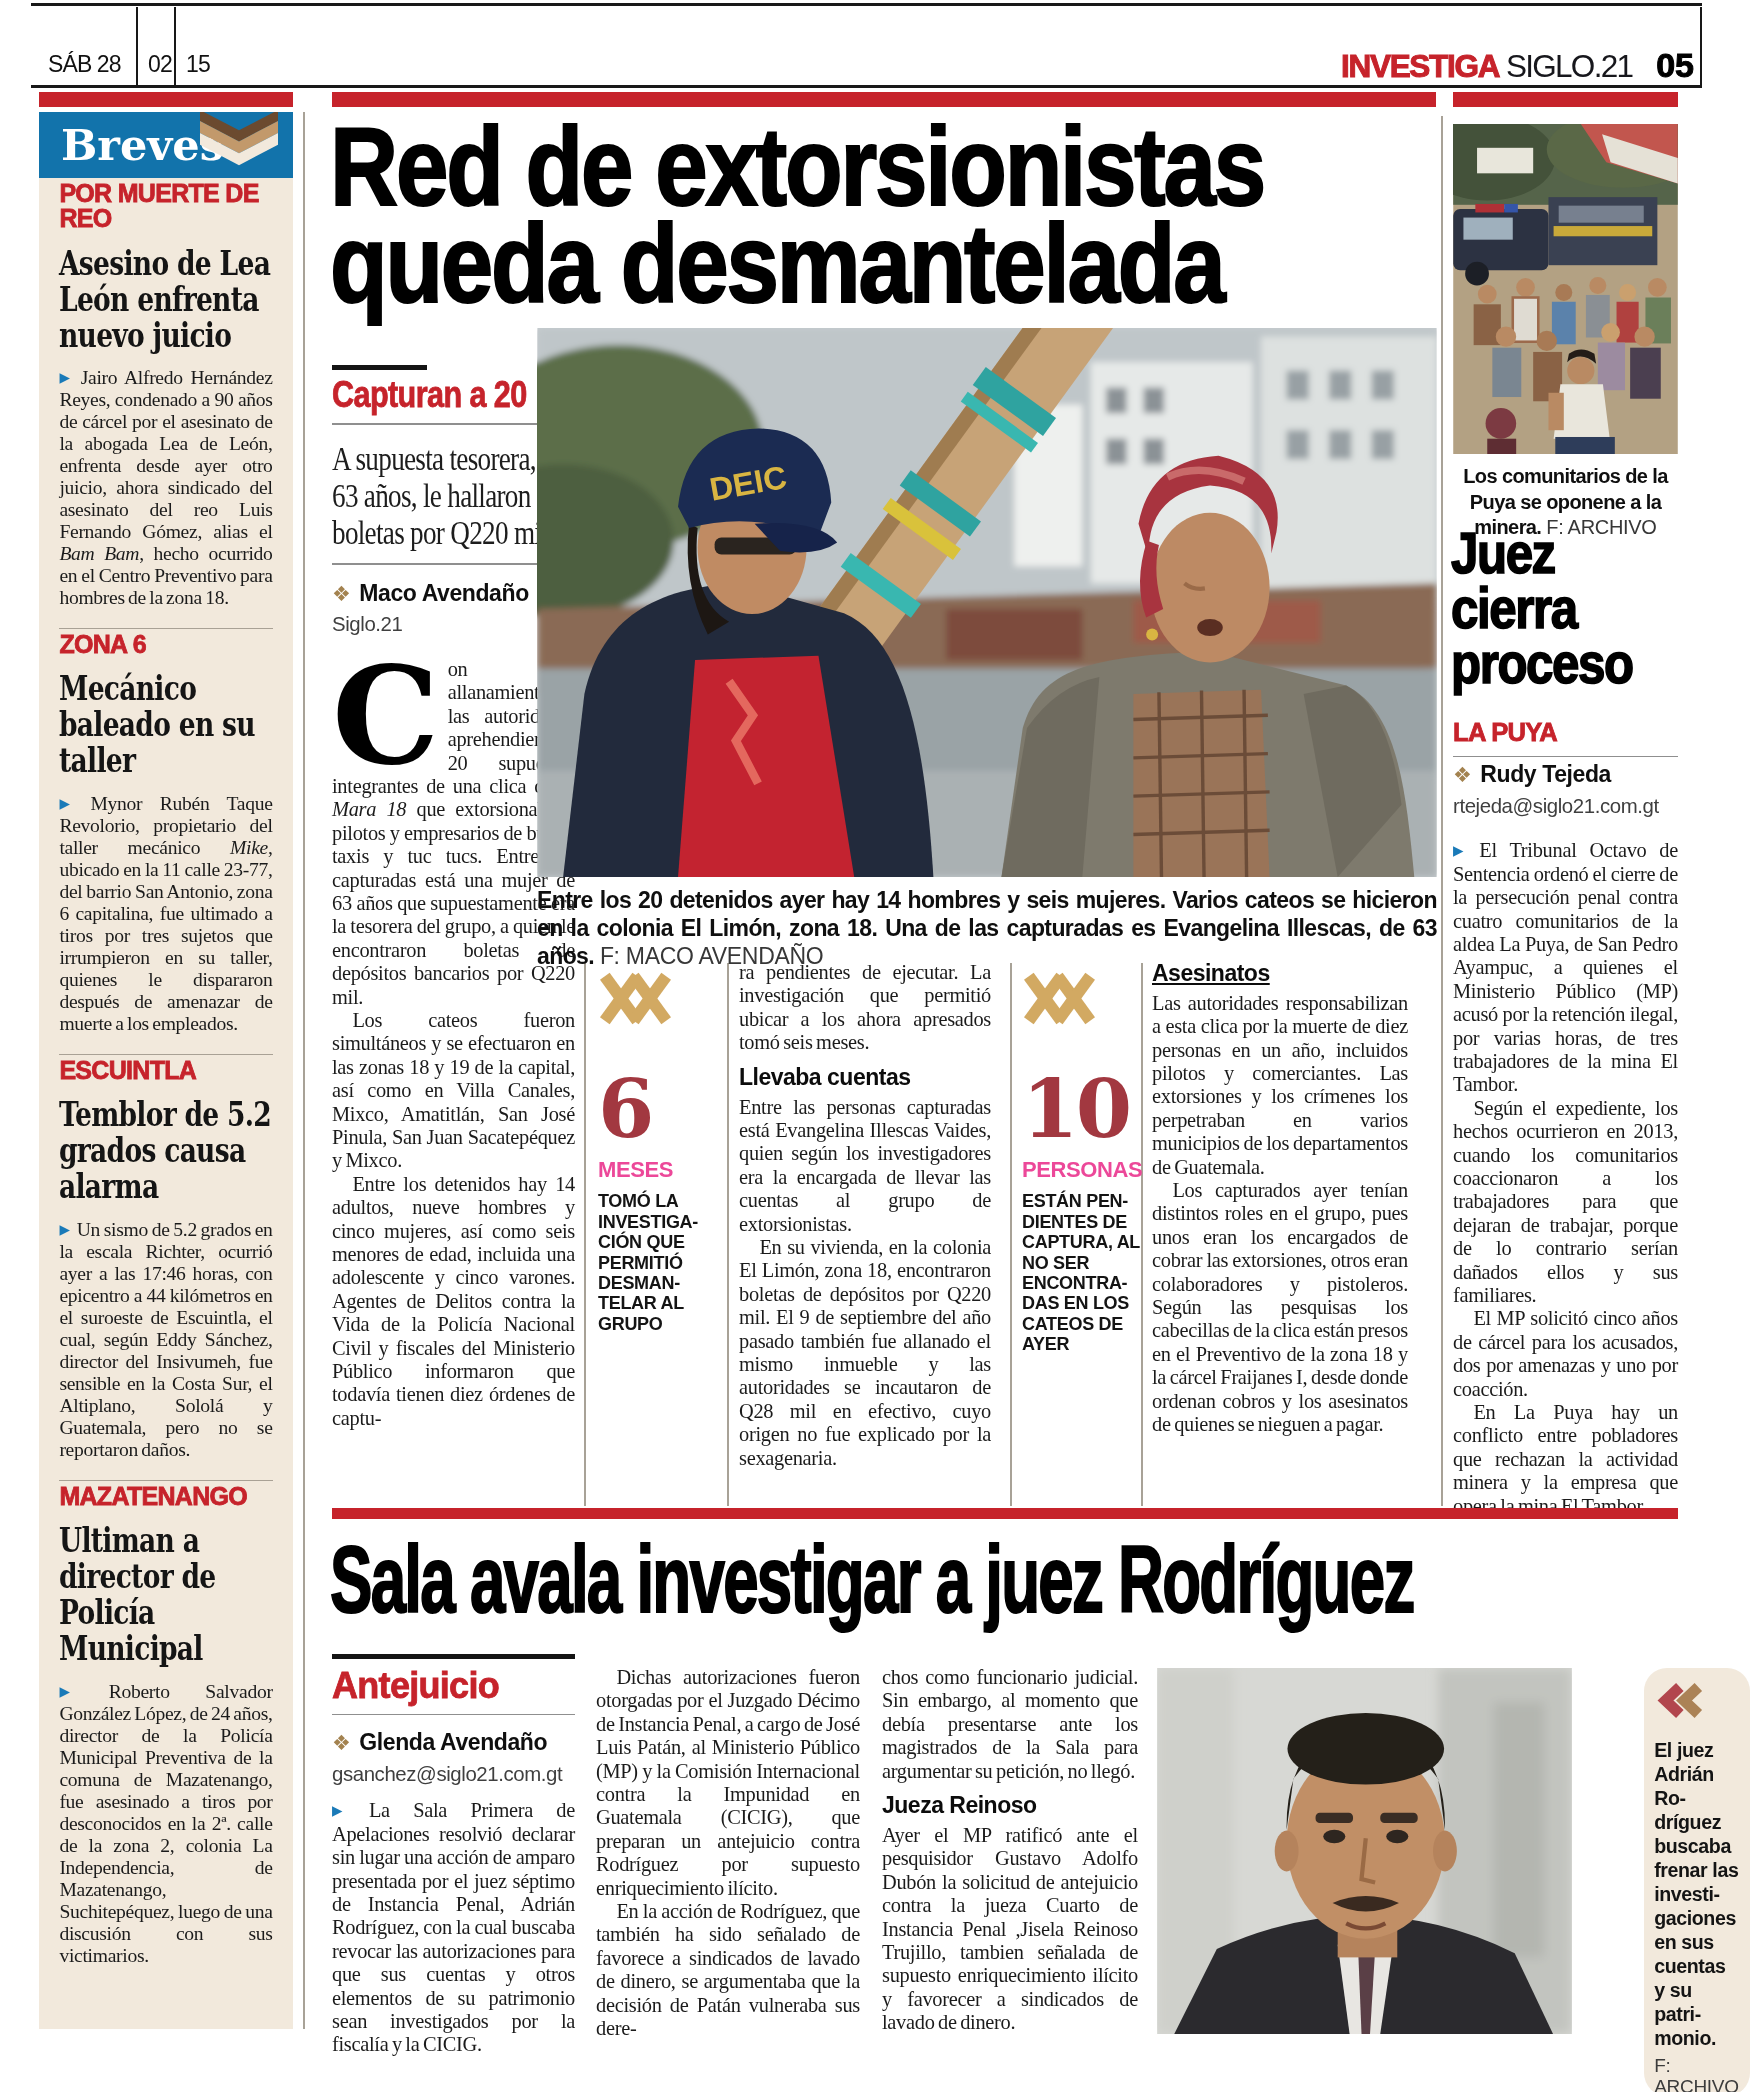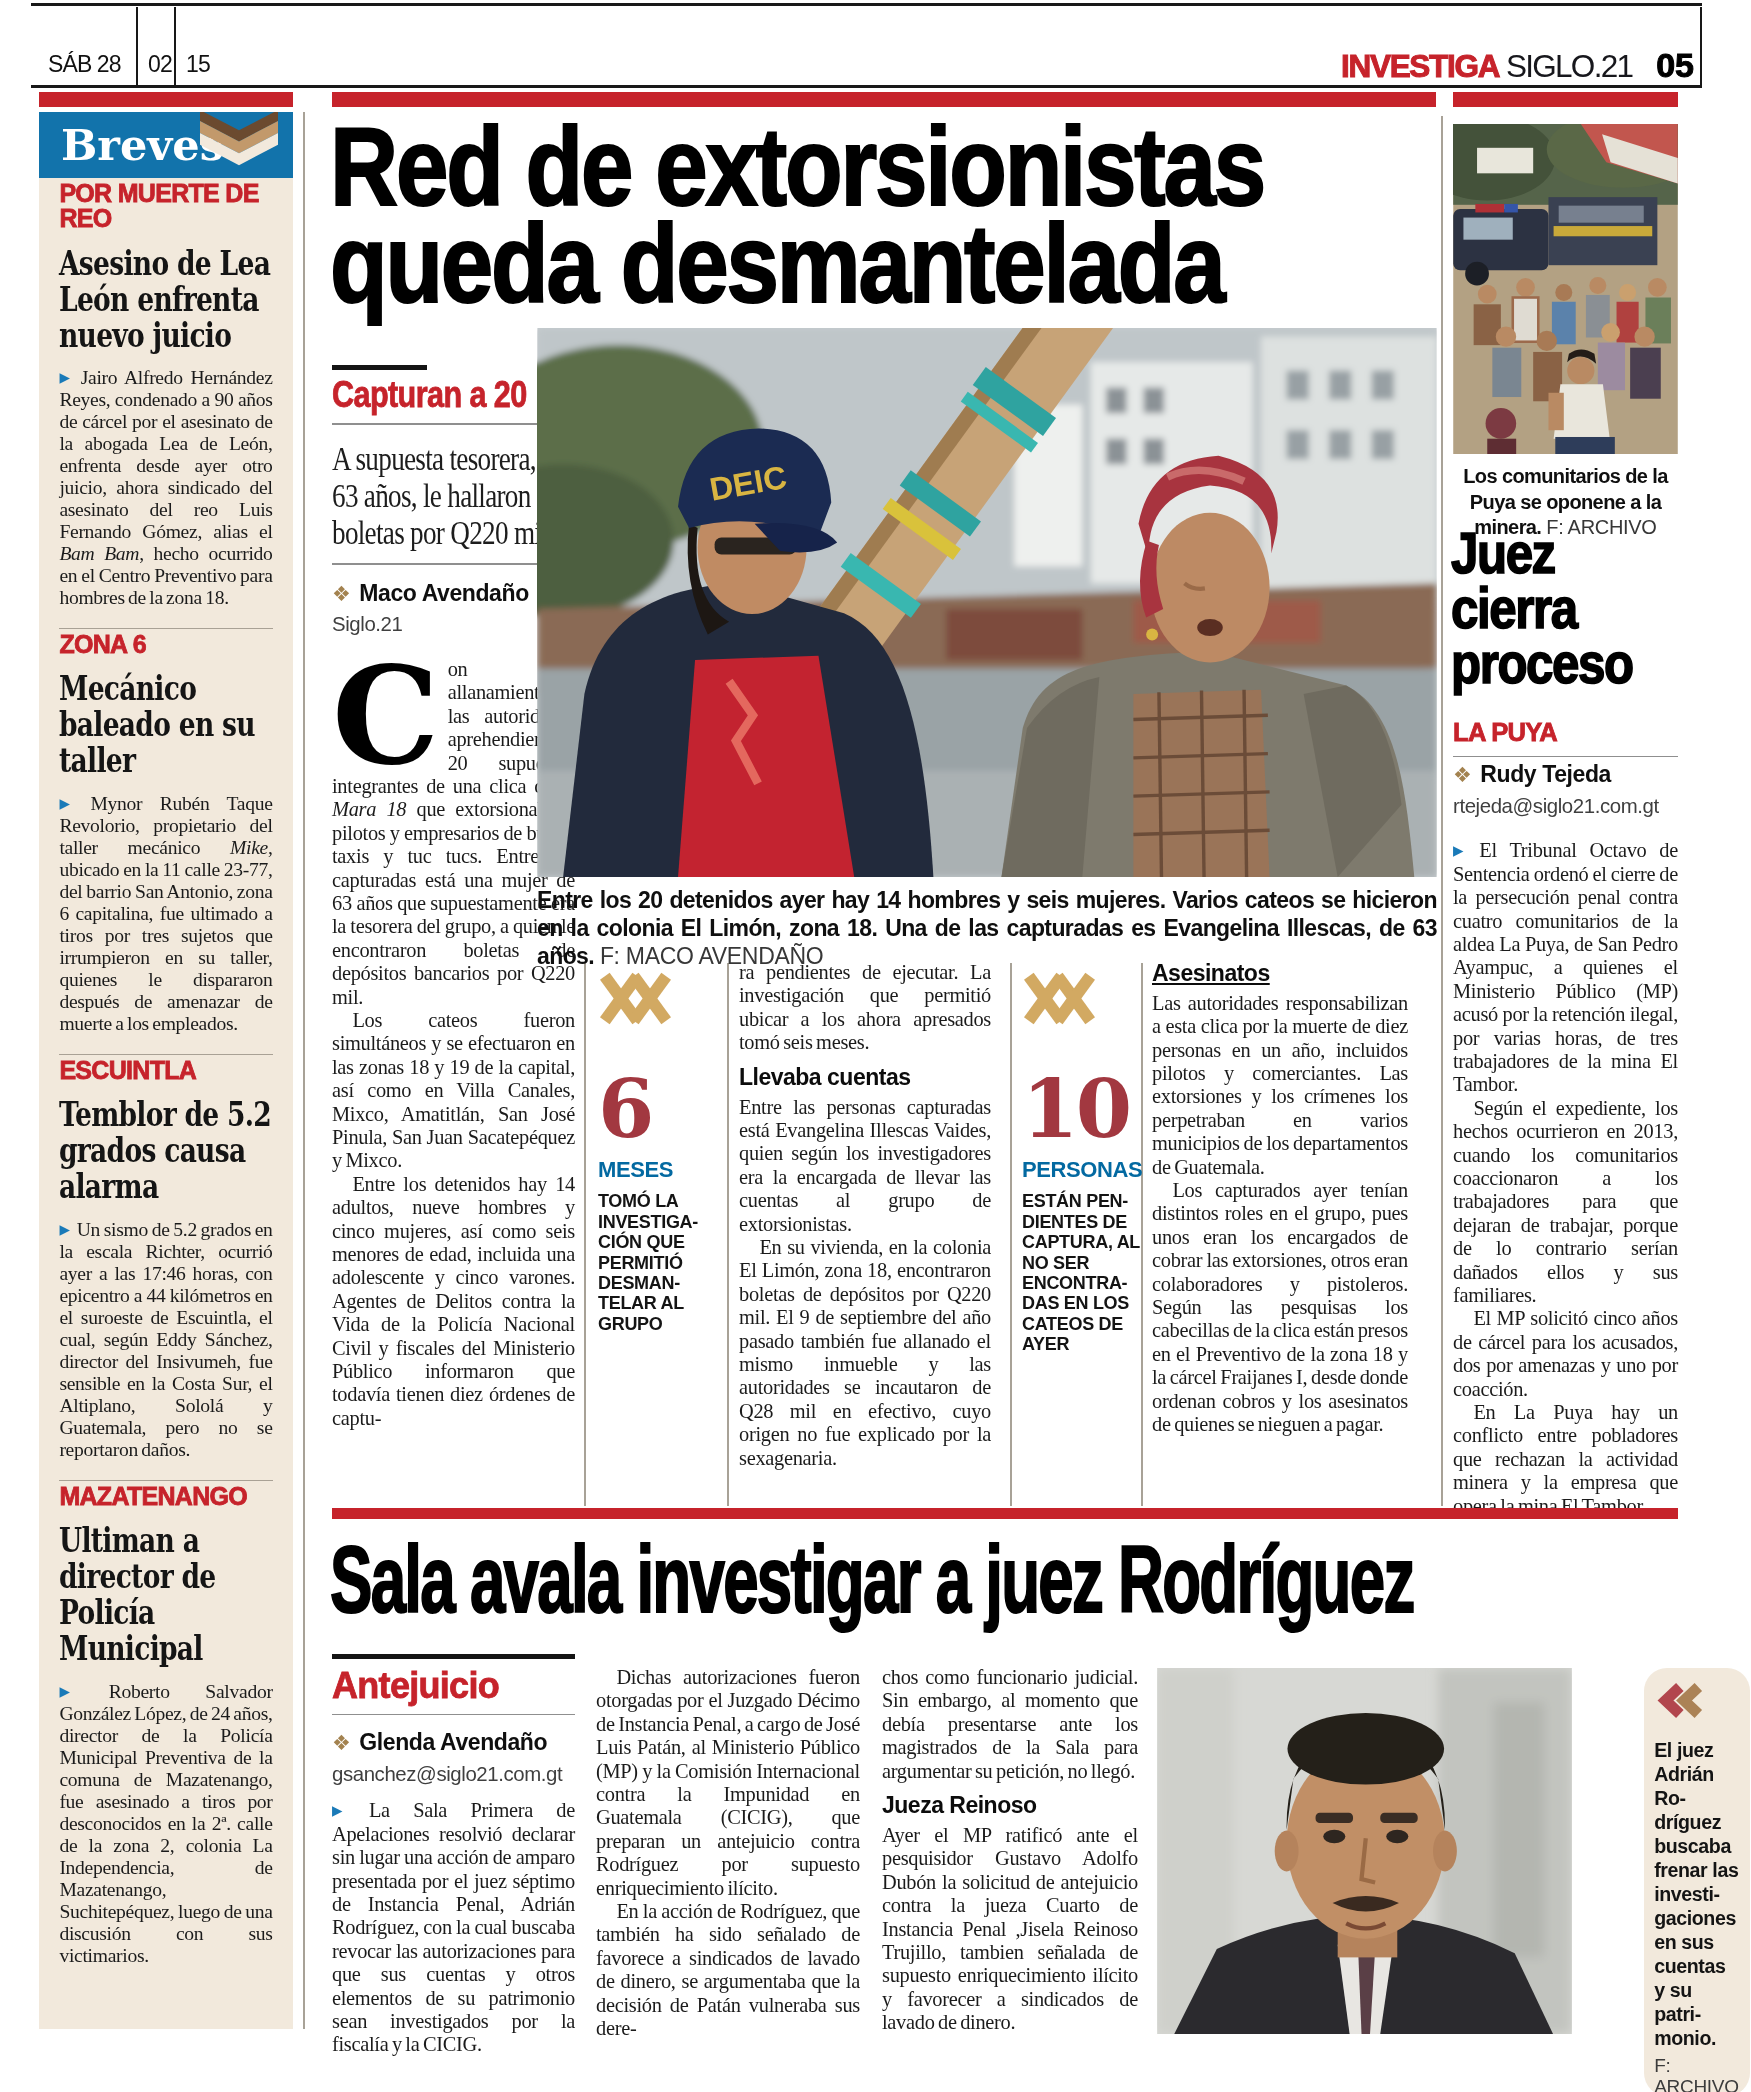--- a/index.html
+++ b/index.html
@@ -58,21 +58,21 @@
   .subhead{font:400 34px/37px "Liberation Serif",serif;color:#1d1d1d;letter-spacing:-0.9px;
            width:303px;transform:scaleX(0.8);transform-origin:0 0;margin:15.3px 0 12px;}
   .byline-row{margin-top:17px;}
   .dropcap{float:left;font:700 135px/101px "DejaVu Serif",serif;color:#000;margin:6.8px 8.5px 0 0;}
   .intro{margin-top:22px;}
 
   .mcol{width:252px;}
   .stat{width:124px;}
   .stat-icon{display:block;margin-bottom:37px;}
   .stat-num{font:700 81px/1 "DejaVu Serif",serif;color:#a23840;letter-spacing:-2.6px;}
-  .stat-unit{font:700 22px/1 "Liberation Sans",sans-serif;color:#0369a1;letter-spacing:-0.4px;margin:10.2px 0 10.2px;}
+  .stat-unit{font:700 22px/1 "Liberation Sans",sans-serif;color:#ec4899;letter-spacing:-0.4px;margin:10.2px 0 10.2px;}
   .stat-desc{font:700 18px/20.4px "Liberation Sans",sans-serif;color:#141414;letter-spacing:-0.3px;hyphens:manual;}
 
   
   .rt-hl{left:1451px;top:525px;width:266px;transform:scaleX(0.85);transform-origin:0 0;
          font:700 58px/55px "Liberation Sans",sans-serif;color:#000;letter-spacing:-1.7px;-webkit-text-stroke:1.7px #000;}
   .rt-kick{font-size:25.6px;line-height:1;}
   .rt-cap{font-size:20px;line-height:25.6px;text-align:center;}
 
   
   .midrule{left:332px;top:1508px;width:1346px;height:11px;background:#c6232b;}

